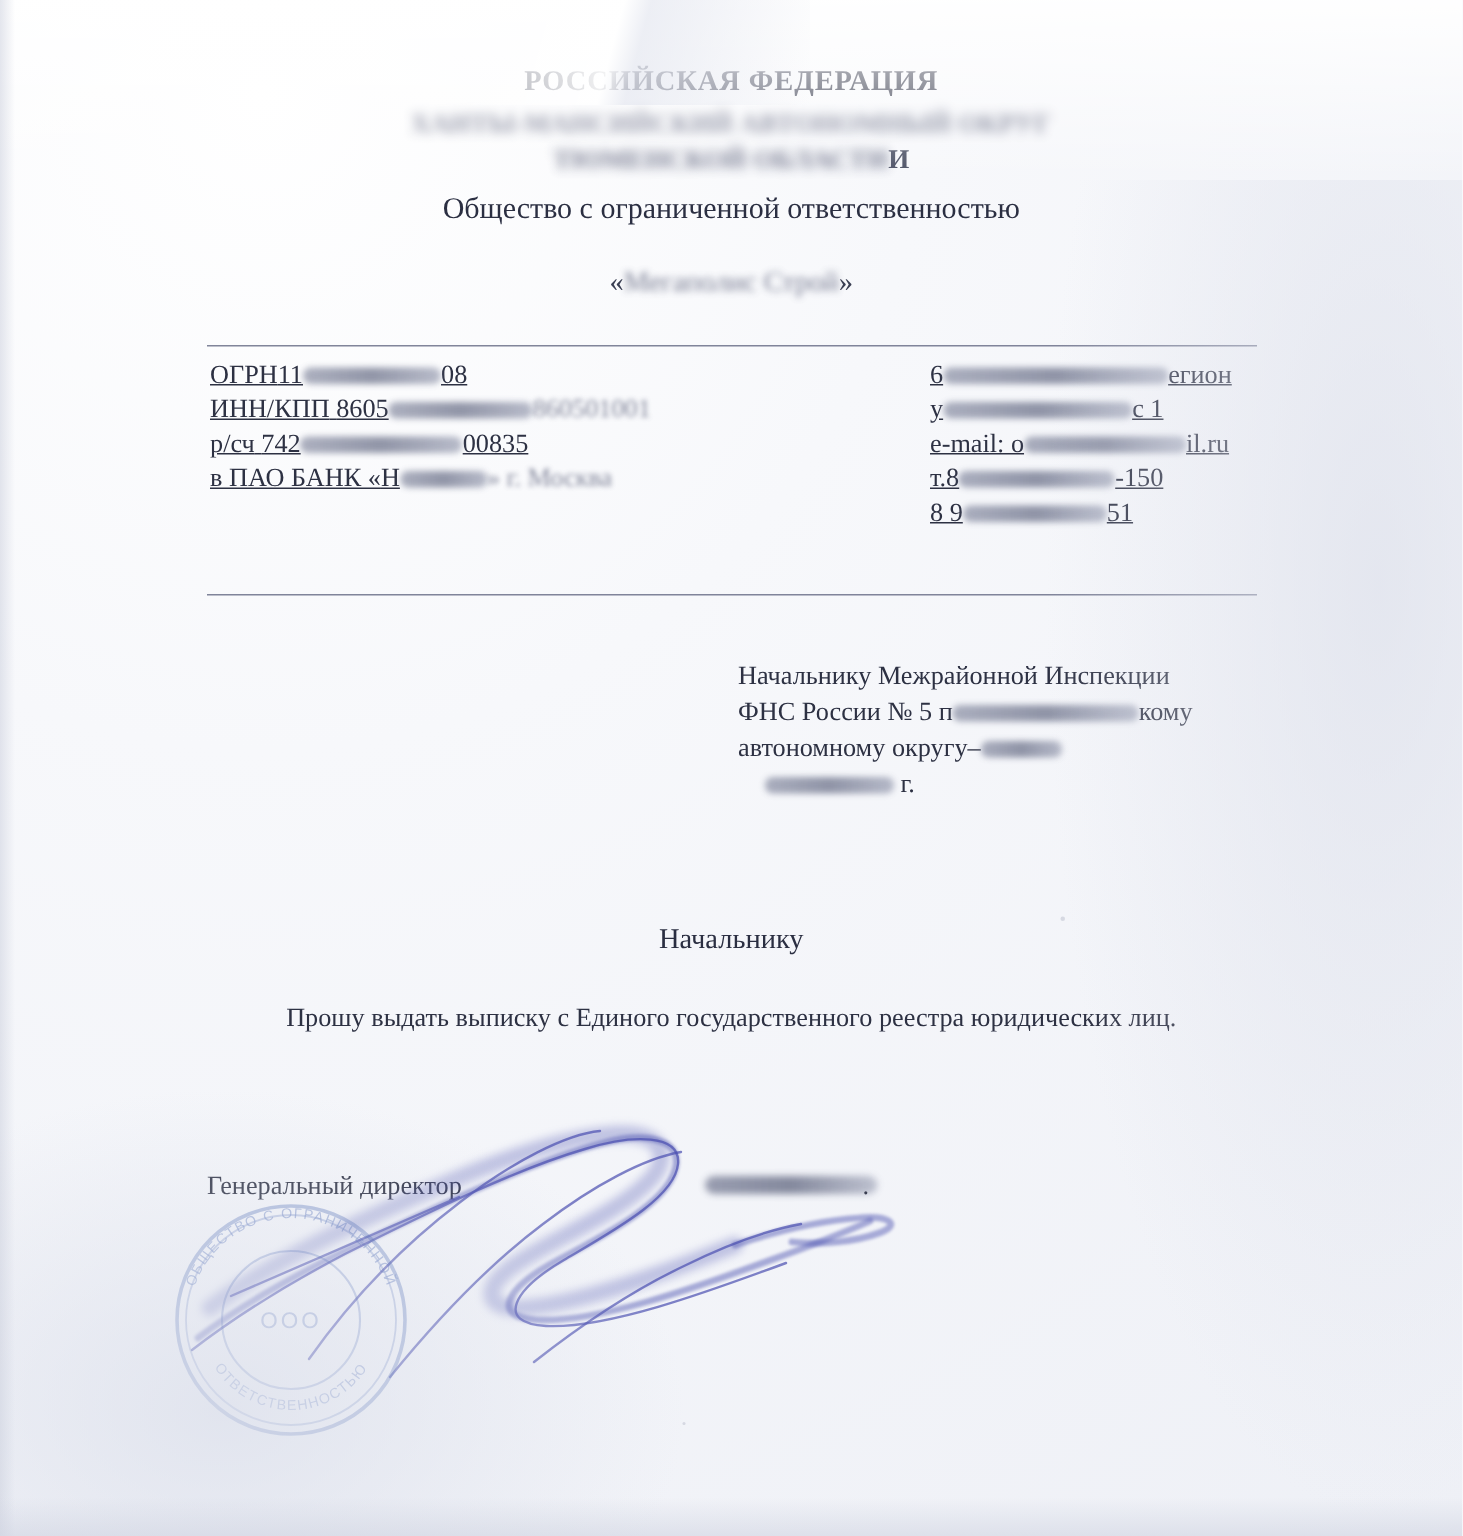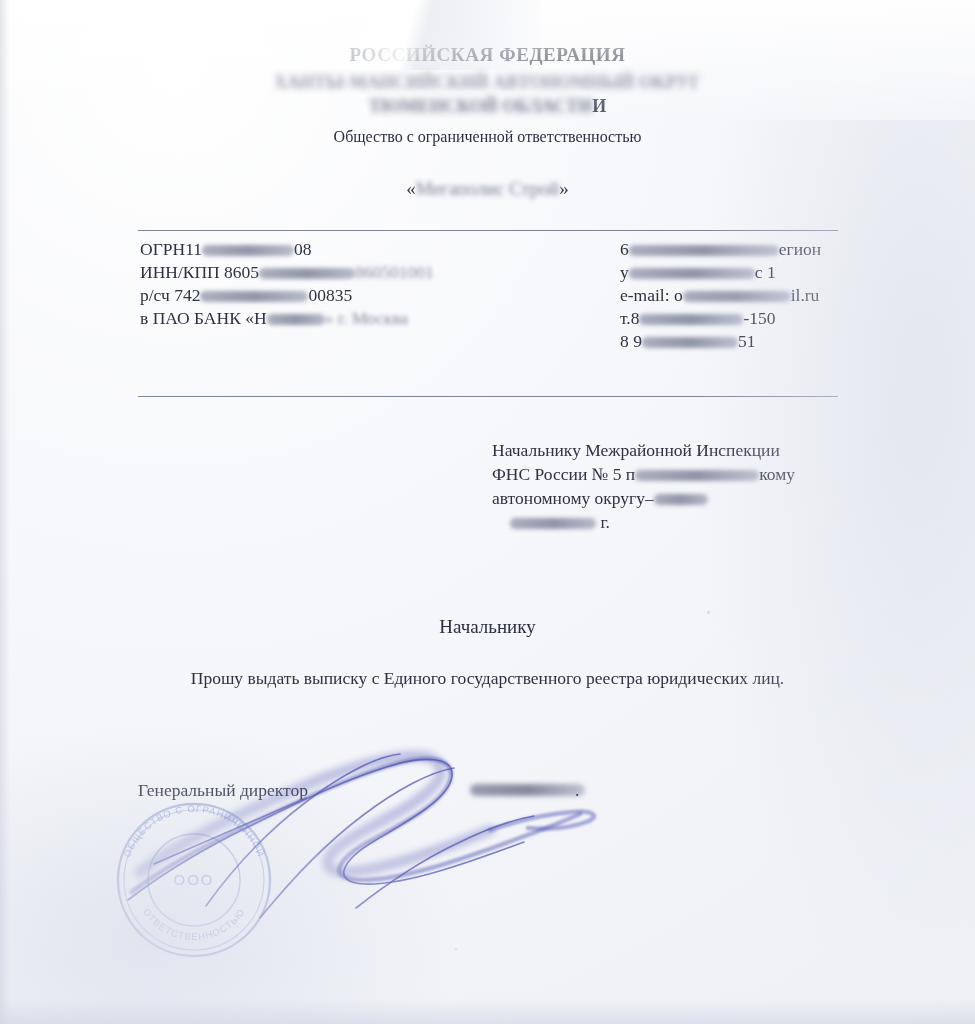--- a/index.html
+++ b/index.html
@@ -72,21 +72,21 @@
   .hdr-redact-1 {
     position: absolute; left: 0; top: 72px; width: 975px;
     font-size: 18px; font-weight: 700; color: #4a4f63;
   }
   .hdr-redact-2 {
     position: absolute; left: 0; top: 96px; width: 975px;
     font-size: 18px; font-weight: 700; color: #4a4f63;
   }
   .hdr-form {
     position: absolute; left: 0; top: 128px; width: 975px;
-    font-size: 16px; color: #2b2f42;
+    font-size: 20px; color: #2b2f42;
   }
   .hdr-name {
     position: absolute; left: 0; top: 178px; width: 975px;
     font-size: 19px; color: #3a3f53;
   }
 
   
   .smear {
     display: inline-block;
     color: #5b607a;
@@ -120,21 +120,21 @@
   .req {
     position: absolute;
     top: 238px;
     font-size: 17.5px;
     line-height: 23px;
     color: #2d3143;
     white-space: nowrap;
   }
   .req.left  { left: 140px; }
   .req.right { left: 620px; }
-  .req div { height: 23px; }
+  .req div { height: 23px; text-decoration: underline; }
 
   
   .addressee {
     position: absolute; left: 492px; top: 438px; width: 430px;
     font-size: 17.5px; line-height: 24px; color: #2d3143;
   }
 
   
   .title-zayavlenie {
     position: absolute; left: 0; top: 616px; width: 975px;

